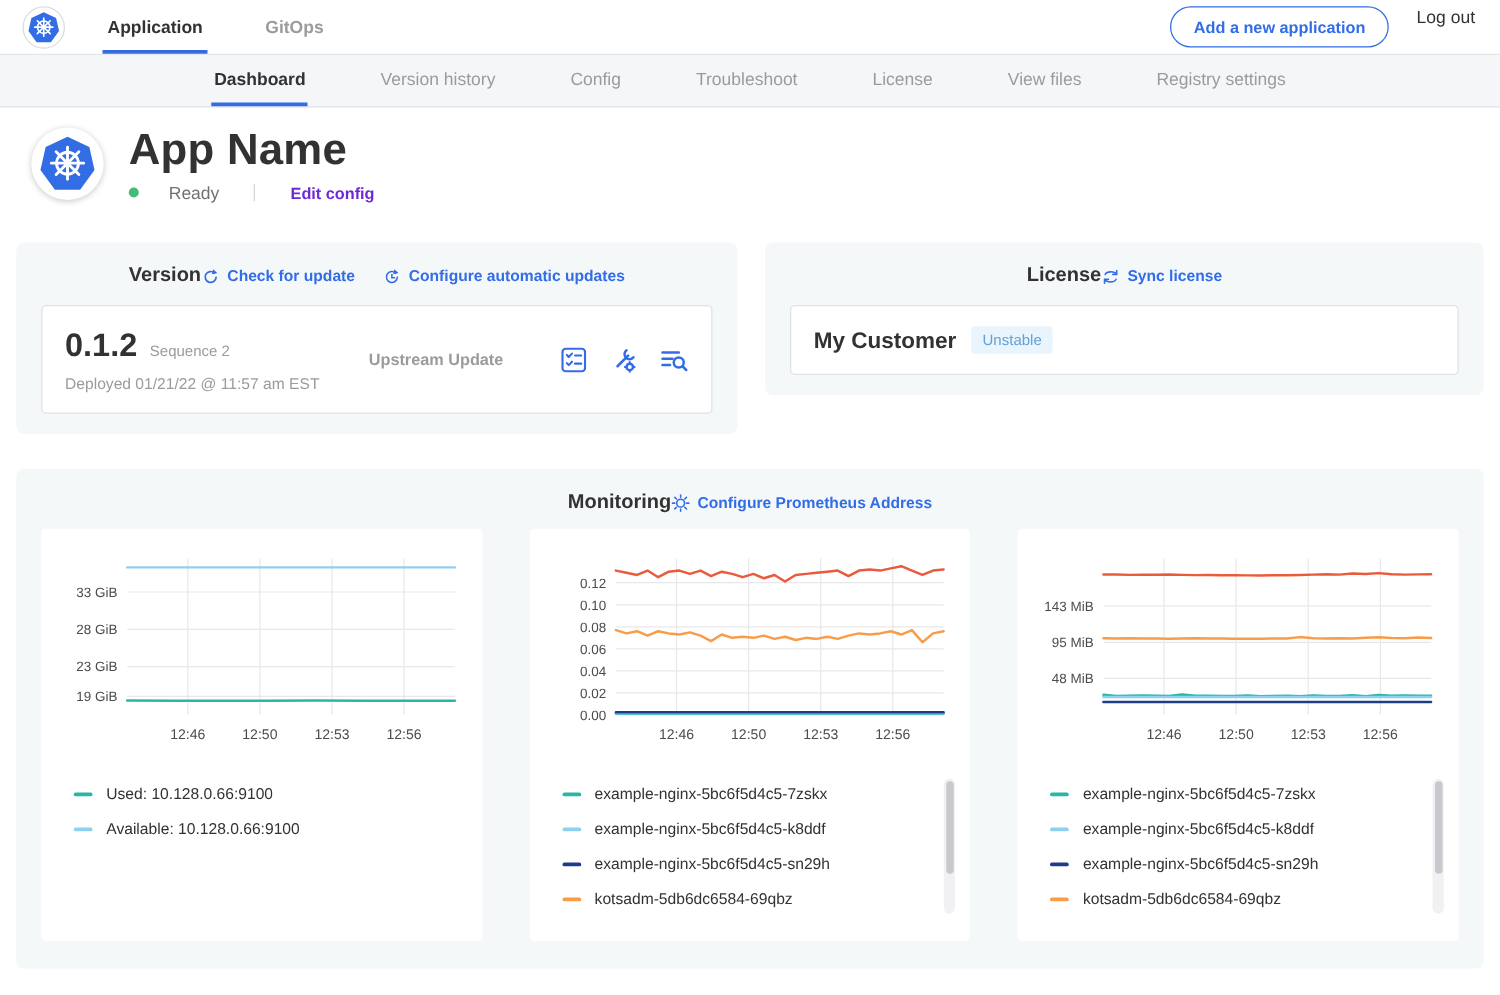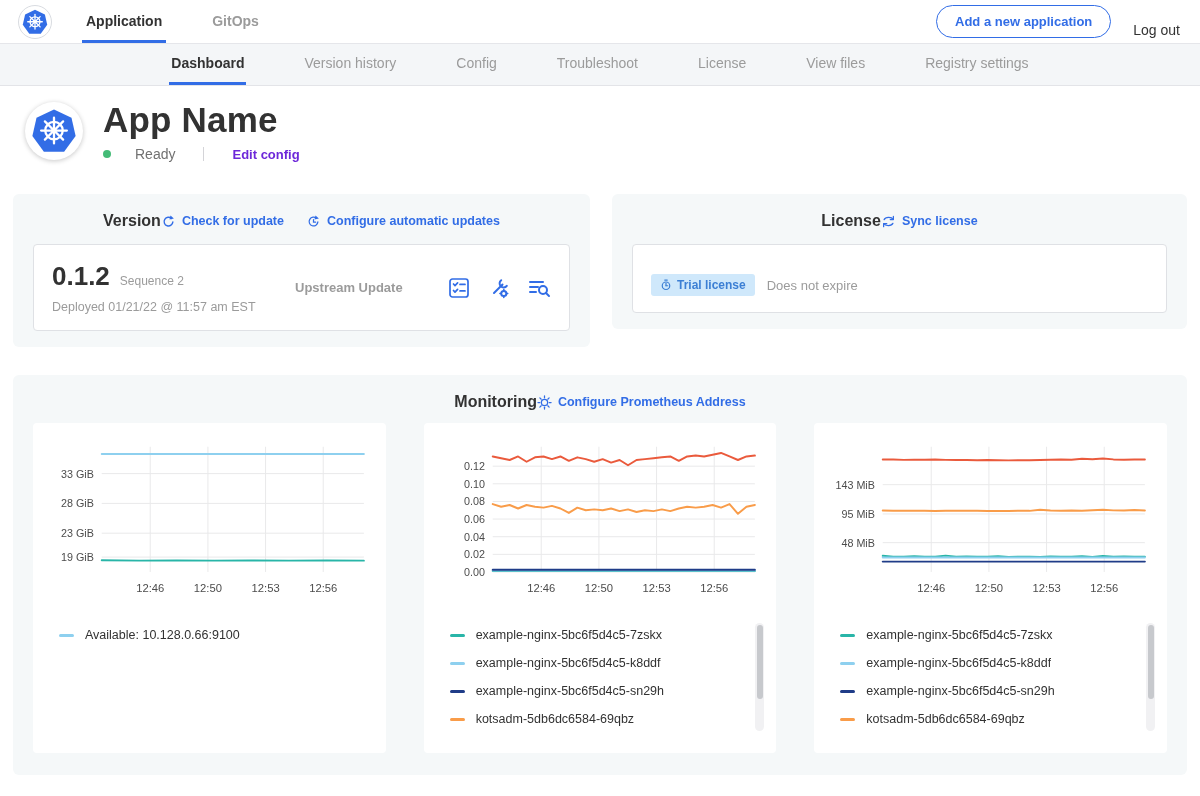--- a/index.html
+++ b/index.html
@@ -4,21 +4,21 @@
 <style>
   * { margin:0; padding:0; box-sizing:border-box; }
   html,body { width:1200px; font-family:"Liberation Sans","DejaVu Sans",sans-serif; background:#fff; color:#323232; }
 
   
   .topnav { height:44px; display:flex; align-items:center; border-bottom:1px solid #e5e6ea; padding:0 20px 0 18px; background:#fff; }
   .k8s-badge { width:34px; height:34px; border-radius:50%; background:#fff; border:1px solid #d9dce1; display:flex; align-items:center; justify-content:center; margin-right:30px; }
   .k8s-badge svg { width:26px; height:26px; }
   .topnav-tab { font-size:14px; font-weight:bold; color:#9b9b9b; padding:13px 4px 11px; margin-right:42px; cursor:pointer; border-bottom:3px solid transparent; }
   .topnav-tab.active { color:#323232; border-bottom-color:#326de6; }
-  .topnav-right { margin-left:auto; display:flex; align-items:flex-end; gap:22px; }
+  .topnav-right { margin-left:auto; display:flex; align-items:flex-start; gap:22px; }
   .pill-btn { border:1px solid #326de6; color:#326de6; font-weight:bold; font-size:13px; padding:8px 18px; border-radius:18px; background:#fff; cursor:pointer; }
   .logout { font-size:14px; color:#323232; cursor:pointer; }
 
   
   .subnav { height:42px; background:#f4f6f8; border-bottom:1px solid #e3e4e8; display:flex; align-items:stretch; justify-content:center; gap:56px; }
   .subnav-tab { font-size:14px; color:#9b9b9b; display:flex; align-items:center; padding:0 2px; border-bottom:3px solid transparent; cursor:pointer; }
   .subnav-tab.active { color:#323232; font-weight:bold; border-bottom-color:#326de6; }
 
   
   .app-header { display:flex; align-items:center; padding:14px 0 16px 12px; }
@@ -221,31 +221,23 @@
             <path d="M5 9 C7 4.5, 17 4.5, 19.5 8.5" stroke-linecap="round"></path>
             <polyline points="19.8,3.8 19.8,8.8 14.8,8.8" stroke-linecap="round" stroke-linejoin="round"></polyline>
             <path d="M19 15 C17 19.5, 7 19.5, 4.5 15.5" stroke-linecap="round"></path>
             <polyline points="4.2,20.2 4.2,15.2 9.2,15.2" stroke-linecap="round" stroke-linejoin="round"></polyline>
           </svg>
           <span>Sync license</span>
         </span>
       </div>
 
       <div class="white-card license-inner">
-        <div class="license-meta">
-          <span class="trial-badge">
-            <svg viewBox="0 0 24 24" fill="none" stroke="currentColor" stroke-width="2.4">
-              <circle cx="12" cy="13.5" r="7.5"></circle>
-              <line x1="12" y1="13.5" x2="12" y2="8.8" stroke-linecap="round"></line>
-              <line x1="12" y1="13.5" x2="15.4" y2="13.5" stroke-linecap="round"></line>
-              <line x1="9.5" y1="2.2" x2="14.5" y2="2.2" stroke-linecap="round"></line>
-            </svg>
-            <span>Trial license</span>
-          </span>
-          <span class="expiry">Does not expire</span>
+        <div class="cust-row">
+          <span class="cust-name">My Customer</span>
+          <span class="channel-badge">Unstable</span>
         </div>
       </div>
 
     </div>
   </div>
 
   <div class="panel panel-monitoring">
     <div class="panel-head" style="margin-bottom:4px;">
       <div class="panel-title">Monitoring</div>
       <span class="action-link">
@@ -283,20 +275,24 @@
             <line x1="58" y1="67.9047619047619" x2="326" y2="67.9047619047619" stroke="#e8e8ea" stroke-width="1"></line>
             <text x="50" y="71.9047619047619" text-anchor="end" font-size="11" fill="#4c4c4c">28 GiB</text>
             <line x1="58" y1="98.38095238095238" x2="326" y2="98.38095238095238" stroke="#e8e8ea" stroke-width="1"></line>
             <text x="50" y="102.38095238095238" text-anchor="end" font-size="11" fill="#4c4c4c">23 GiB</text>
             <line x1="58" y1="122.76190476190476" x2="326" y2="122.76190476190476" stroke="#e8e8ea" stroke-width="1"></line>
             <text x="50" y="126.76190476190476" text-anchor="end" font-size="11" fill="#4c4c4c">19 GiB</text>
             <polyline points="58.0,126.1 96.3,126.4 134.6,126.3 172.9,126.4 211.1,126.2 249.4,126.4 287.7,126.3 326.0,126.4" fill="none" stroke="#29b5a8" stroke-width="2" stroke-linejoin="round" stroke-linecap="round"></polyline>
             <polyline points="58.0,17.3 96.3,17.3 134.6,17.3 172.9,17.3 211.1,17.3 249.4,17.3 287.7,17.3 326.0,17.3" fill="none" stroke="#8ed0ef" stroke-width="2" stroke-linejoin="round" stroke-linecap="round"></polyline>
           </svg>
         <div class="legend">
+          <div class="legend-row">
+            <span class="swatch" style="background: rgb(41, 181, 168);"></span>
+            <span class="legend-label">Used: 10.128.0.66:9100</span>
+          </div>
           <div class="legend-row">
             <span class="swatch" style="background: rgb(142, 208, 239);"></span>
             <span class="legend-label">Available: 10.128.0.66:9100</span>
           </div>
         </div>
         <div style="height:56px;"></div>
 
       </div>
 
       <div class="chart-card">

